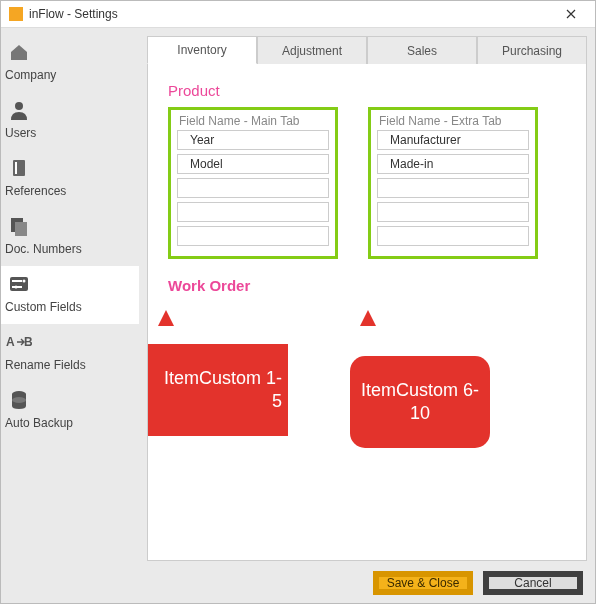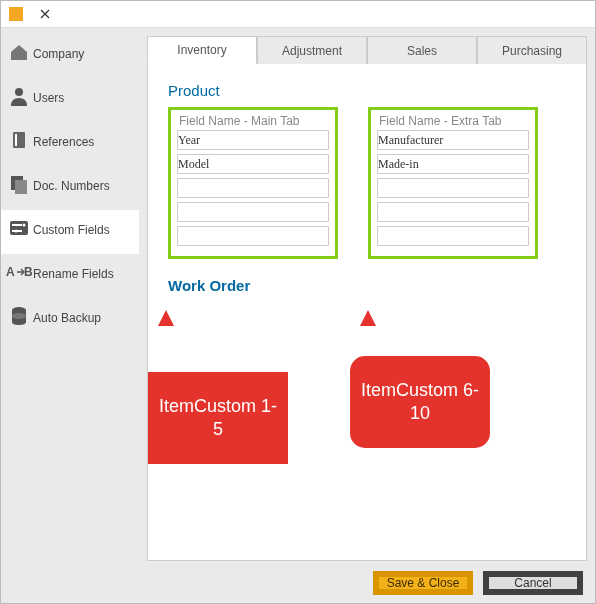--- a/index.html
+++ b/index.html
@@ -45,22 +45,21 @@
   }
   .sidebar {
     width: 138px;
     background: #eaeaea;
     display: flex;
     flex-direction: column;
     padding-top: 6px;
   }
   .side-item {
     display: flex;
-    flex-direction: row;
-    align-items: center;
+    flex-direction: column;
     padding: 6px 4px 10px;
     color: #444;
   }
   .side-item.active { background: #fff; }
   .side-item .icon {
     width: 28px; height: 24px; margin-bottom: 4px;
     display:flex;align-items:center;justify-content:center;
     color:#555; font-size:16px;
   }
   .side-item .lbl { font-size: 12px; color:#444; }
@@ -90,43 +89,42 @@
   .panel {
     background: #fff;
     border: 1px solid #ccc;
     height: 498px;
     margin-top: -1px;
     padding: 14px 20px;
     position: relative;
   }
   .section-title {
     font-size: 15px;
-    color: #0369a1;
+    color: #ec4899;
     margin: 4px 0 8px 0;
   }
   .field-box {
     border: 3px solid #84cc16;
     padding: 4px 6px 6px;
     width: 170px;
     display: inline-block;
     vertical-align: top;
   }
   .field-box-label {
     color: #888; font-size: 12px; margin: 0 0 2px 2px;
   }
   .tfield {
     width: 100%;
     height: 20px;
     border: 1px solid #ccc;
     font-size: 12px;
-    padding: 0 0;
+    padding: 0 12px;
     margin-bottom: 4px;
     background: #fff;
     color:#333;
-    font-family:Liberation Serif, serif;
   }
   .product-row { display:flex; gap: 30px; }
   .workorder-wrap { margin-top: 18px; font-weight: bold; }
   .print-col {
     position:absolute;
     left: 305px; top: 293px;
     text-align:center;
   }
   .print-col .ph { color:#666; font-size:12px; margin-bottom:6px; }
   .print-col .cbwrap { margin-bottom: 8px; }
@@ -166,20 +164,21 @@
     color:#3a2a00;
   }
 </style>
 </head>
 <body>
 
 <div class="window">
 
   <div class="titlebar">
     <span class="app-icon"></span>
+    <span class="title">inFlow - Settings</span>
     <div class="close">
       <svg width="10" height="10" viewBox="0 0 10 10">
           <path d="M1 1 L9 9 M9 1 L1 9" stroke="#333" stroke-width="1.2"></path>
         </svg>
     </div>
   </div>
 
   <div class="body">
 
     <div class="sidebar">
@@ -298,21 +297,21 @@
         </div>
 
         <div class="print-col">
           <div class="ph">Print</div>
           <div class="cbwrap"><input type="checkbox" disabled="" style=""></div>
           <div class="cbwrap"><input type="checkbox" disabled="" style=""></div>
           <div class="cbwrap"><input type="checkbox" disabled="" style=""></div>
         </div>
 
         <div class="callout-arrow" style="left:10px; top:246px;"></div>
-        <div class="callout" style="left:0px; top:308px;">
+        <div class="callout" style="left:0px; top:280px;text-align:right;">
           <span>ItemCustom 1-5</span>
         </div>
 
         <div class="callout-arrow" style="left:212px; top:246px;"></div>
         <div class="callout" style="left:202px; top:292px;border-radius:15px;">
           <span>ItemCustom 6-10</span>
         </div>
 
       </div>
 

